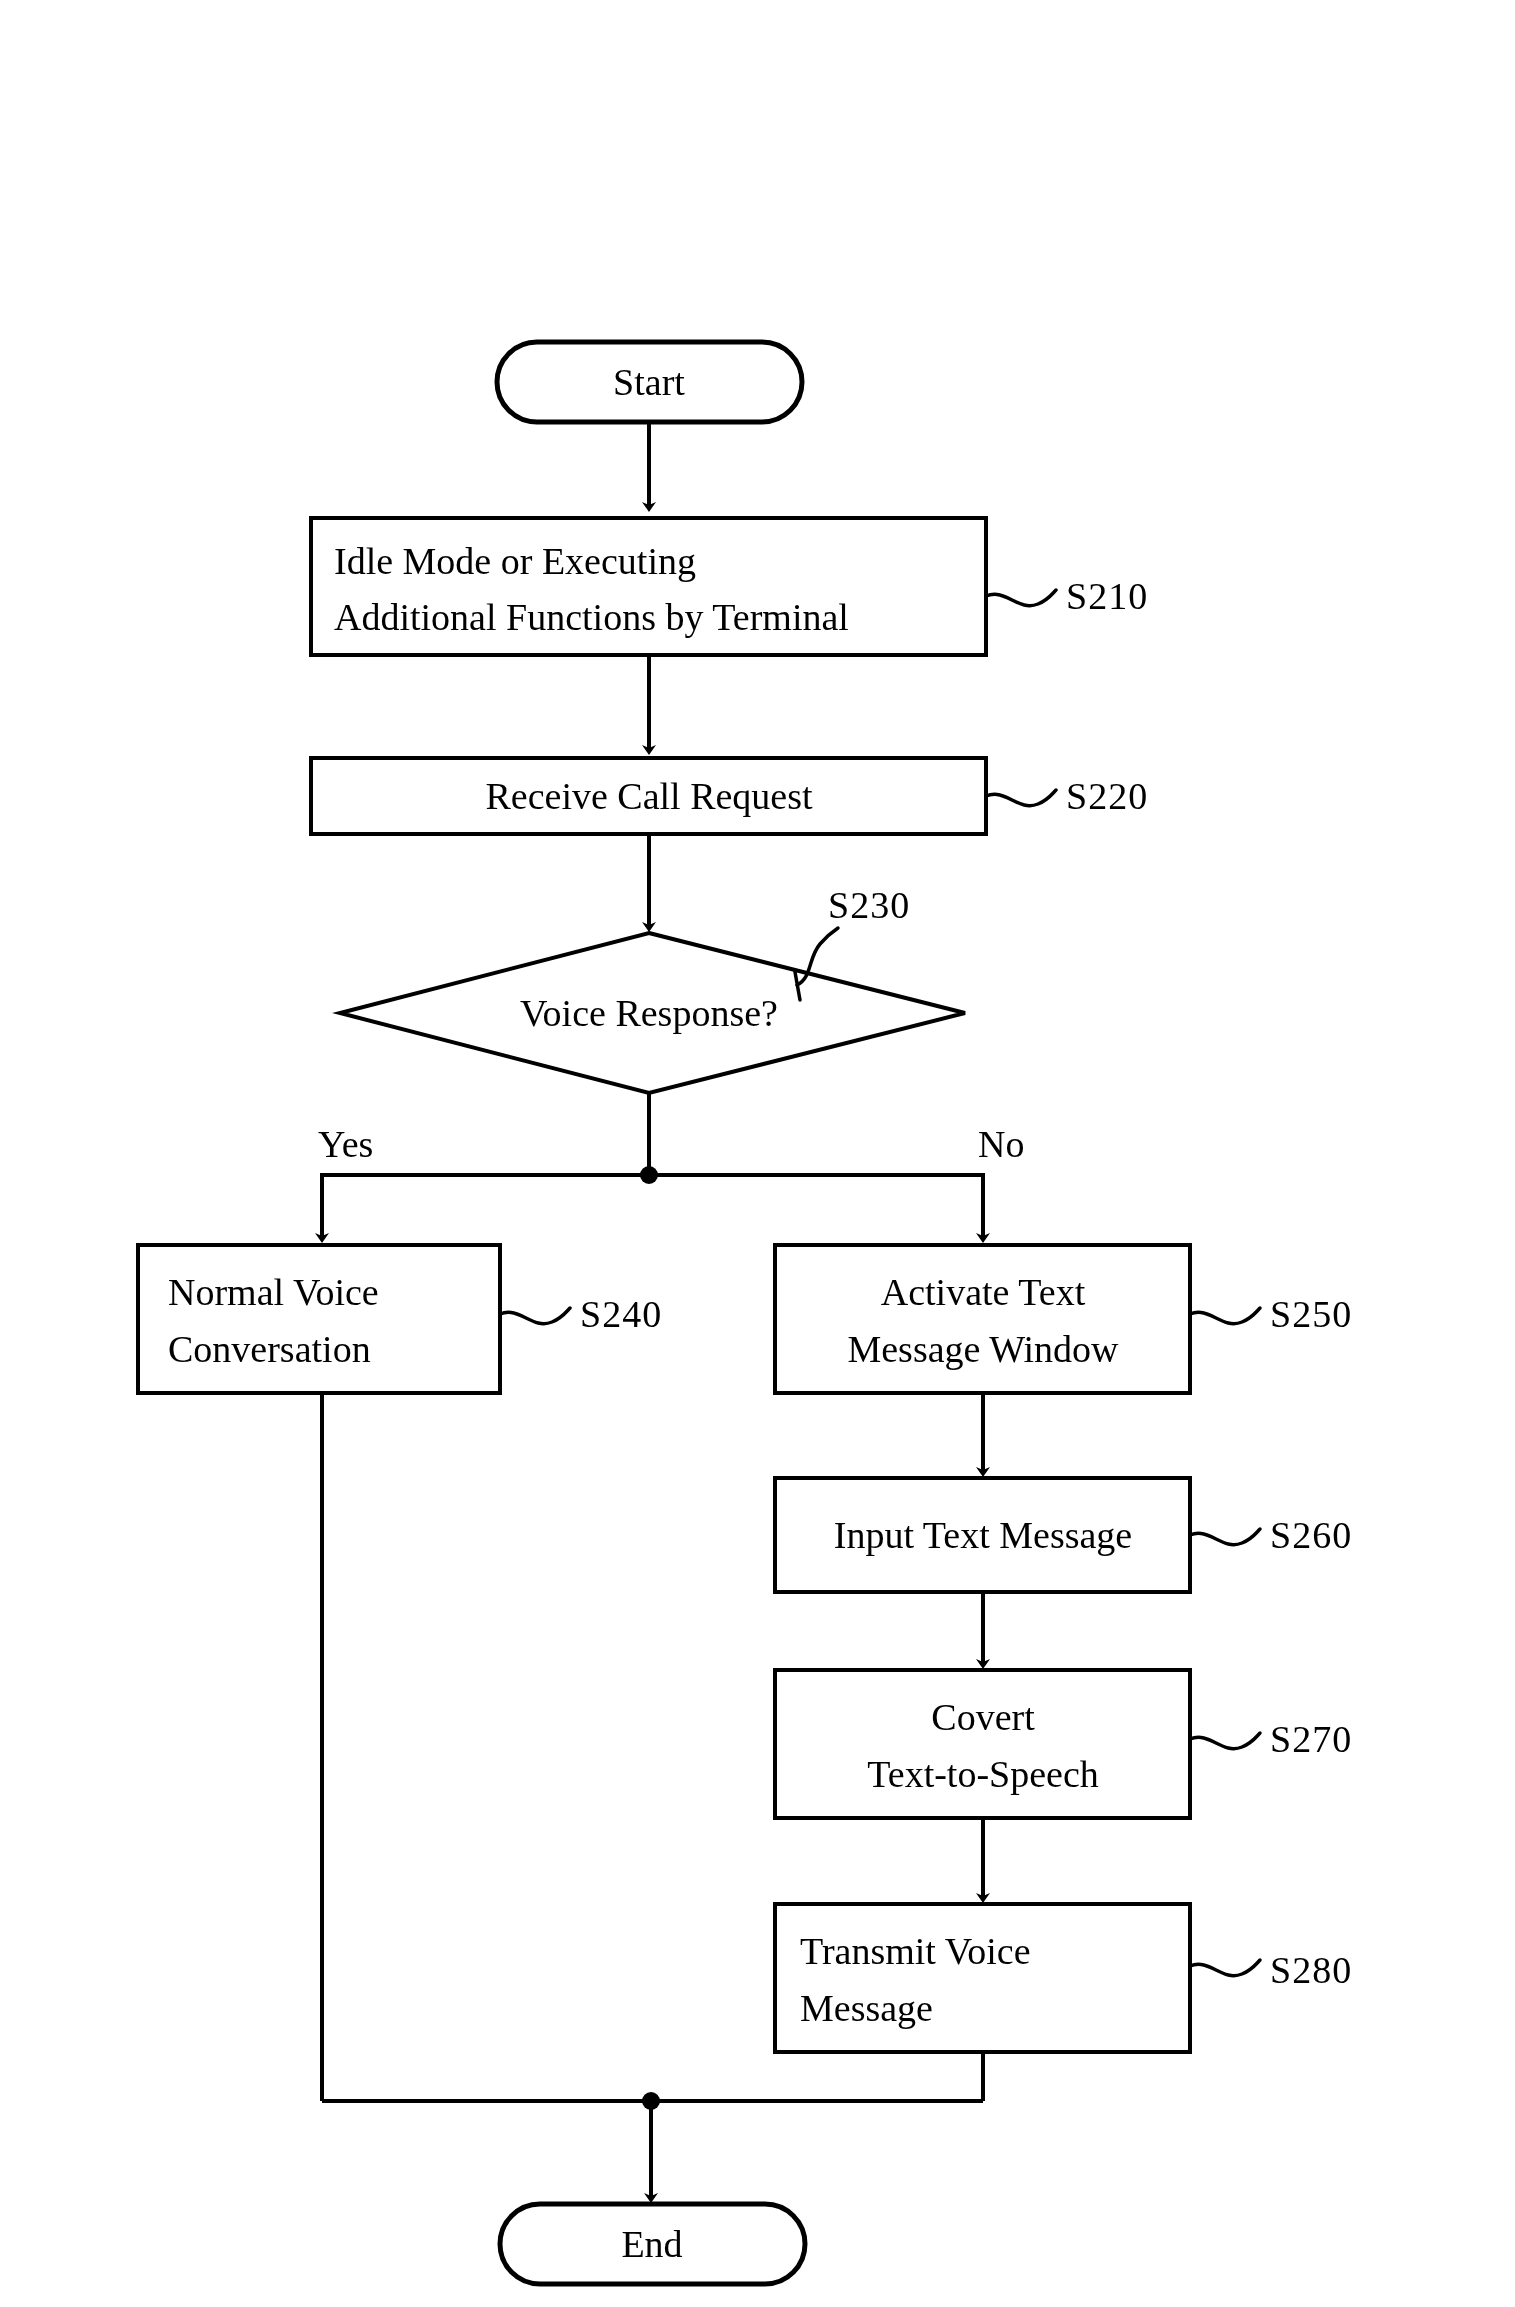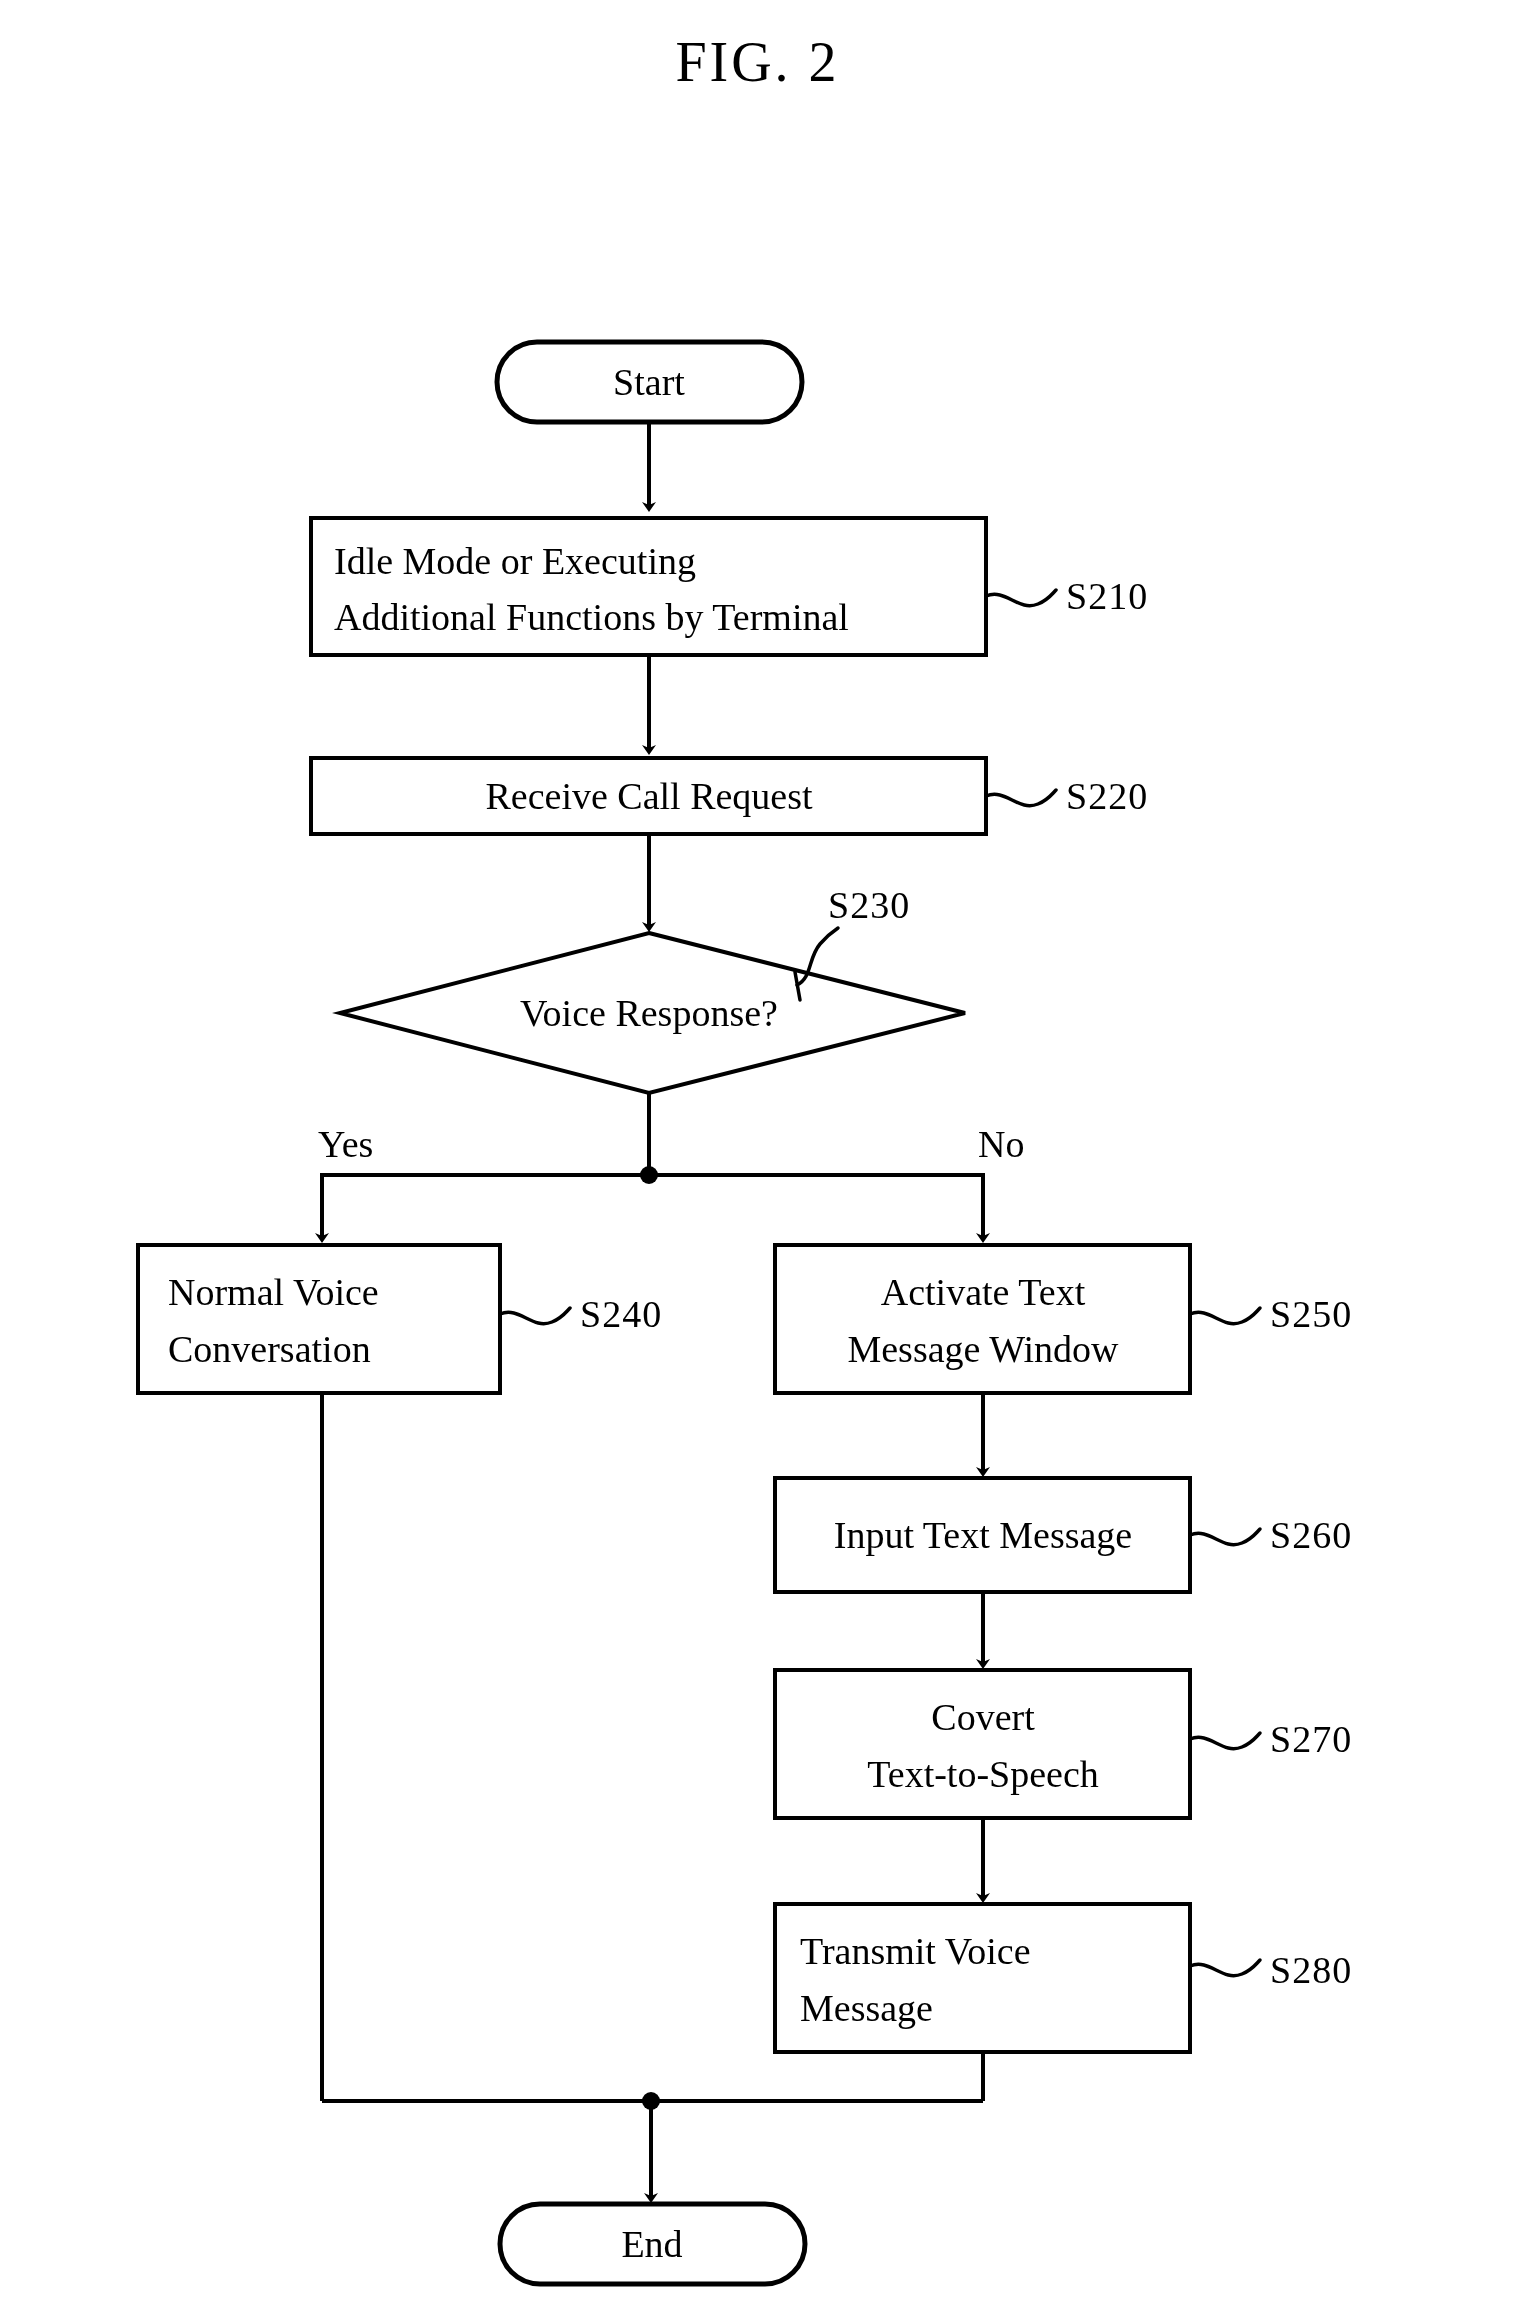--- a/index.html
+++ b/index.html
@@ -82,21 +82,20 @@
   }
   .branch-label {
     font-size: 38px;
   }
 </style>
 </head>
 <body>
 
 <div id="figure-root">
 
-  <div id="figure-title">FIG. 2</div>
 
   <svg id="flow-svg" viewBox="0 0 1515 2307">
 
     <defs>
       <marker id="arrowhead" markerWidth="12" markerHeight="14" refX="3" refY="7" orient="auto" markerUnits="userSpaceOnUse">
         <path d="M 0 0 L 10 7 L 0 14 L 3 7 Z" fill="#000000"></path>
       </marker>
     </defs>
 
     <g>

